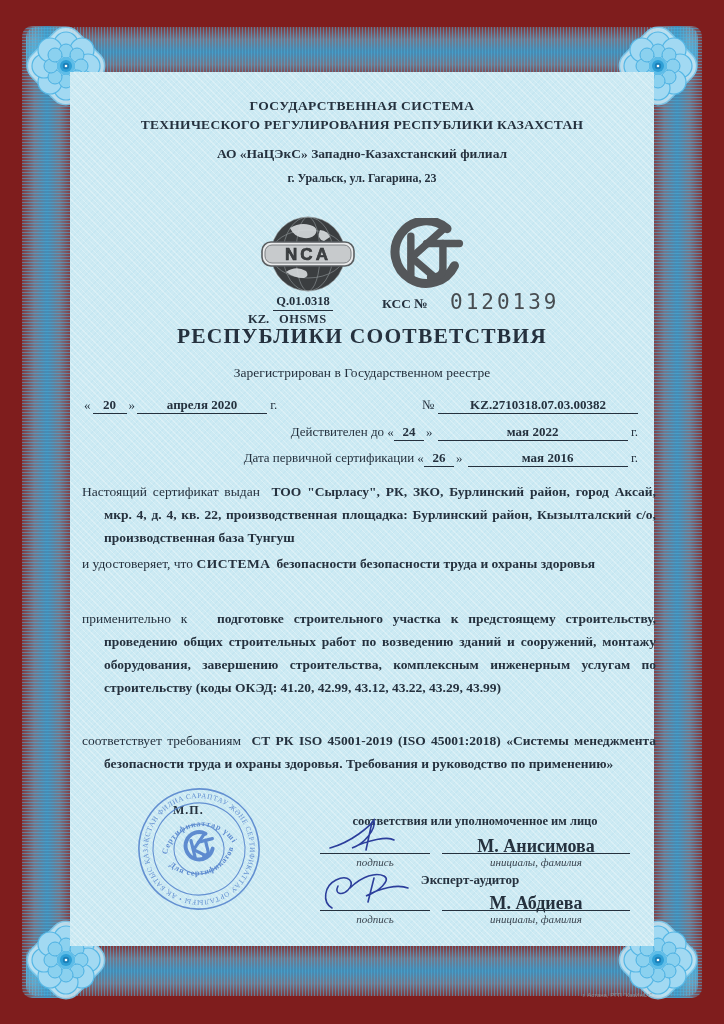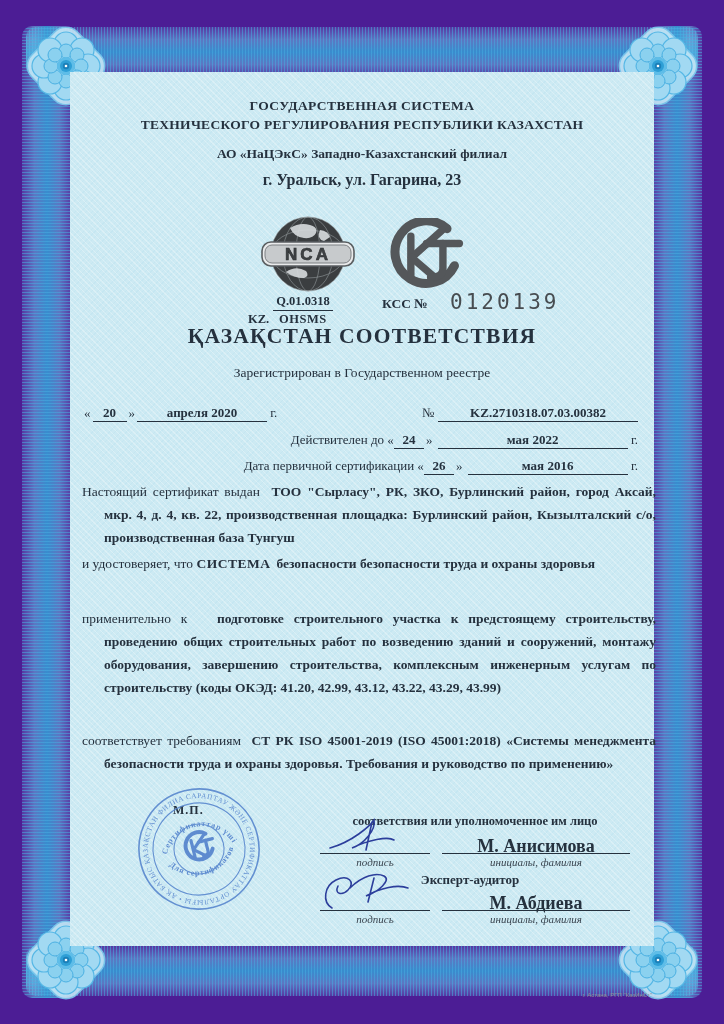--- a/index.html
+++ b/index.html
@@ -1,17 +1,17 @@
 <!DOCTYPE html>
 <html><head>
 <meta charset="utf-8">
 <style>
   html,body{margin:0;padding:0;}
   body{width:724px;height:1024px;background:#fbfbfb;font-family:"Liberation Serif",serif;color:#25313e;position:relative;overflow:hidden;}
-  .page{position:absolute;inset:0;background:#4c1d95;}
+  .page{position:absolute;inset:0;background:#7f1d1d;}
 
   
   .band{position:absolute;opacity:.95;}
   .band.h{height:50px;left:26px;right:26px;
     background:
       repeating-linear-gradient(90deg, rgba(70,180,228,.55) 0 1px, rgba(255,255,255,0) 1px 3px),
       linear-gradient(180deg, rgba(150,215,240,.15) 0%, rgba(110,200,235,.55) 25%, rgba(52,168,220,.85) 50%, rgba(110,200,235,.55) 75%, rgba(150,215,240,.15) 100%);
     border-radius:10px;}
   .band.v{width:50px;top:26px;bottom:26px;
     background:
@@ -31,41 +31,41 @@
       repeating-linear-gradient(45deg, rgba(255,255,255,.28) 0 1px, rgba(255,255,255,0) 1px 4px),
       repeating-linear-gradient(-45deg, rgba(150,210,232,.14) 0 1px, rgba(255,255,255,0) 1px 4px),
       #cdeaf3;}
 
   .abs{position:absolute;}
   .ctr{text-align:center;width:100%;left:0;}
 
   .hdr1{top:26px;font-size:13.5px;font-weight:bold;letter-spacing:.4px;}
   .hdr2{top:45px;font-size:13.5px;font-weight:bold;letter-spacing:.3px;}
   .hdr3{top:74px;font-size:13.5px;font-weight:bold;}
-  .hdr4{top:99px;font-size:16px;font-weight:bold;}
+  .hdr4{top:99px;font-size:12px;font-weight:bold;}
 
   
   .nca{left:190px;top:142px;}
   .ktmark{left:312px;top:146px;}
 
   
   .coderow{top:222px;left:178px;font-size:12.5px;font-weight:bold;display:flex;align-items:flex-end;}
   .frac{display:inline-block;text-align:center;margin-left:4px;}
   .frac .num{display:block;border-bottom:1.5px solid #25313e;padding:0 3px 1px;}
   .frac .den{display:block;padding-top:1px;letter-spacing:.5px;}
   .kcc{top:224px;left:312px;font-size:13.5px;font-weight:bold;}
   .kccnum{top:218px;left:380px;font-family:"DejaVu Sans Mono",monospace;font-size:21px;letter-spacing:3px;color:#474c50;font-weight:normal;}
 
   .title{top:252px;font-size:21.5px;font-weight:bold;letter-spacing:1.2px;}
   .subtitle{top:293px;font-size:13.5px;}
 
   
   .drow{font-size:13px;white-space:nowrap;}
   .q{padding:0 2px;}
-  .u{display:inline-block;border-bottom:1px solid #25313e;text-align:center;font-weight:bold;margin-top:8px;}
+  .u{display:inline-block;border-bottom:1px solid #25313e;text-align:center;font-weight:bold;}
   .r1{top:325px;left:12px;}
   .r1n{top:325px;right:16px;}
   .r2{top:352px;right:16px;}
   .r3{top:378px;right:16px;}
 
   
   .para{left:12px;width:552px;font-size:13.5px;line-height:23px;text-align:justify;padding-left:22px;text-indent:-22px;}
   .p1{top:408px;}
   .p2{top:480px;}
   .p3{top:535px;}
@@ -183,21 +183,21 @@
     <div class="abs coderow">
       <span>KZ.</span>
       <span class="frac">
         <span class="num">Q.01.0318</span>
         <span class="den">OHSMS</span>
       </span>
     </div>
     <div class="abs kcc">КСС №</div>
     <div class="abs kccnum">0120139</div>
 
-    <div class="abs ctr title">ҚАЗАҚСТАН СООТВЕТСТВИЯ</div>
+    <div class="abs ctr title">РЕСПУБЛИКИ СООТВЕТСТВИЯ</div>
     <div class="abs ctr subtitle">Зарегистрирован в Государственном реестре</div>
 
     <div class="abs drow r1">
       <span class="q">«</span><span class="u" style="min-width:34px">20</span><span class="q">»</span><span class="u" style="min-width:130px">апреля 2020</span> <span>г.</span>
     </div>
     <div class="abs drow r1n">
       <span>№</span> <span class="u" style="min-width:200px">KZ.2710318.07.03.00382</span>
     </div>
     <div class="abs drow r2">
       <span>Действителен до «</span><span class="u" style="min-width:30px">24</span><span class="q">»</span> <span class="u" style="min-width:190px">мая 2022</span> <span>г.</span>

